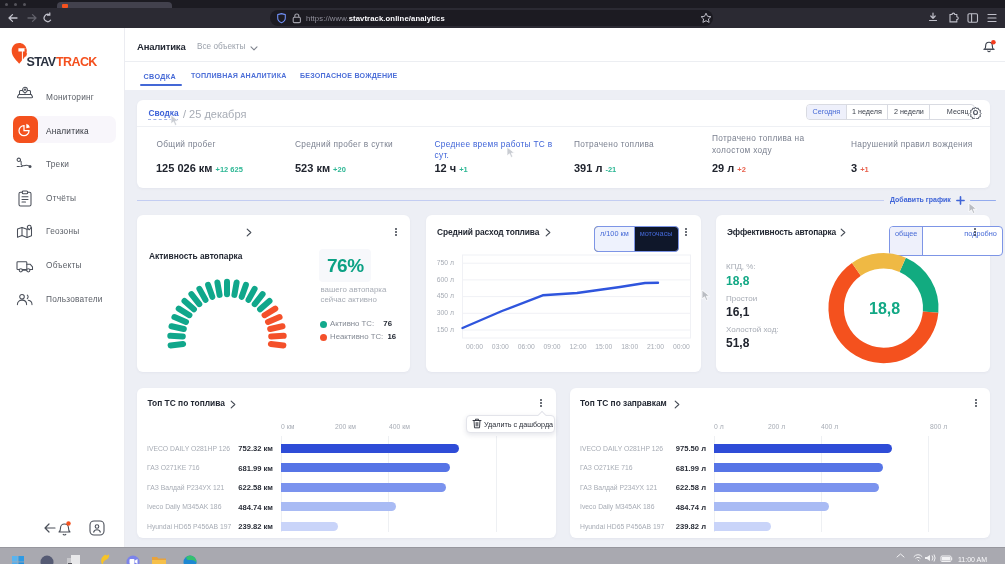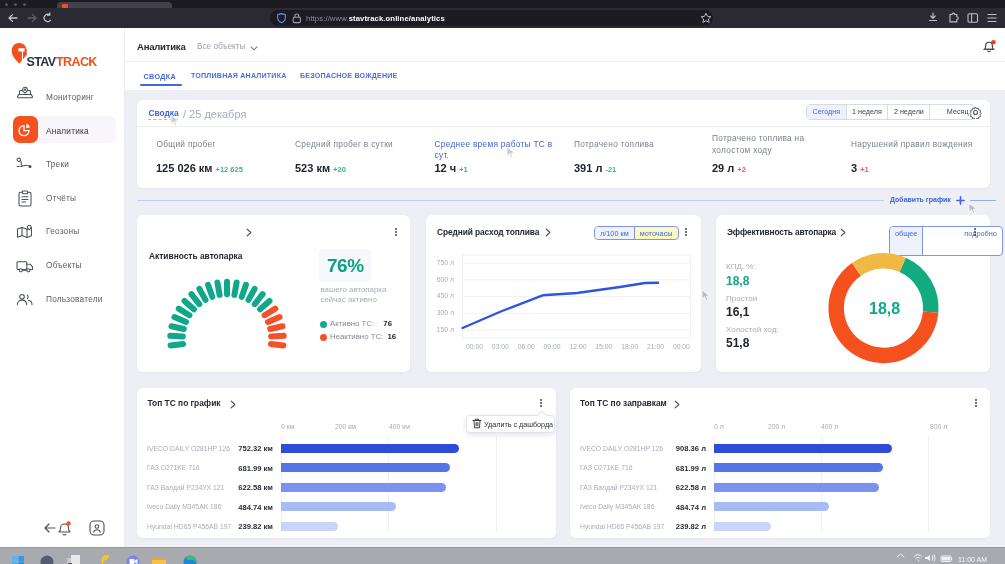--- a/index.html
+++ b/index.html
@@ -227,21 +227,21 @@
 <div class="abs" style="left:319.5px;top:320.5px;width:7px;height:7px;border-radius:50%;background:#12a98c;"></div>
 <div class="abs" style="left:330px;top:318.9px;font-size:7.8px;color:#848a94;">Активно ТС: <b style="color:#232833;margin-left:7px;">76</b></div>
 <div class="abs" style="left:319.5px;top:334px;width:7px;height:7px;border-radius:50%;background:#f4502a;"></div>
 <div class="abs" style="left:330px;top:332.4px;font-size:7.8px;color:#848a94;">Неактивно ТС: <b style="color:#232833;margin-left:2px;">16</b></div>
 
 <div class="card" style="left:426px;top:215px;width:275px;height:157px;"></div>
 <div class="abs" style="left:437px;top:226.5px;font-size:8.4px;font-weight:bold;color:#232833;letter-spacing:-0.1px;">Средний расход топлива</div>
 <svg class="abs" style="left:545px;top:228px;" width="6" height="9" viewBox="0 0 6 9">
     <path d="M1.2 1.2 L4.8 4.5 L1.2 7.8" stroke="#454b55" stroke-width="1.15" fill="none" stroke-linecap="round" stroke-linejoin="round"></path>
   </svg>
-<div class="abs" style="left:594px;top:226.3px;height:14px;border:1px solid #7d95e6;border-radius:4px;display:flex;overflow:hidden;background:#fef9c3;">
+<div class="abs" style="left:594px;top:226.3px;height:26px;border:1px solid #7d95e6;border-radius:4px;display:flex;overflow:hidden;background:#0f172a;">
   <div style="padding:0 5px;line-height:13.5px;font-size:7.3px;color:#4468d6;background:#eef2fd;border-right:1px solid #7d95e6;">л/100 км</div>
   <div style="padding:0 5px;line-height:13.5px;font-size:7.3px;color:#4468d6;">моточасы</div>
 </div>
 <div class="kebab" style="left:685px;top:228px;">
     <span></span>
     <span></span>
     <span></span>
   </div>
 <svg class="abs" style="left:426px;top:215px;" width="275" height="157" viewBox="0 0 275 157">
   <g transform="translate(-426,-215)">
@@ -297,21 +297,21 @@
 <svg class="abs" style="left:716px;top:215px;" width="274" height="157" viewBox="0 0 274 157">
   <g transform="translate(-716,-215)">
     <path d="M 902.7 264.8 A 47.3 47.3 0 0 1 930.6 312.1" fill="none" stroke="#12ab80" stroke-width="15.5"></path>
     <path d="M 930.6 312.1 A 47.3 47.3 0 1 1 856.4 269.3" fill="none" stroke="#f4511e" stroke-width="15.5"></path>
     <path d="M 856.4 269.3 A 47.3 47.3 0 0 1 902.7 264.8" fill="none" stroke="#efb944" stroke-width="15.5"></path>
   </g>
 </svg>
 <div class="abs" style="left:869px;top:299.5px;font-size:16px;font-weight:bold;color:#12a885;">18,8</div>
 
 <div class="card" style="left:137px;top:388px;width:419px;height:150px;"></div>
-<div class="abs" style="left:147.5px;top:398px;font-size:8.4px;font-weight:bold;color:#232833;letter-spacing:0;">Топ ТС по график</div>
+<div class="abs" style="left:147.5px;top:398px;font-size:8.4px;font-weight:bold;color:#232833;letter-spacing:0;">Топ ТС по топлива</div>
 <svg class="abs" style="left:229.5px;top:399.5px;" width="6" height="9" viewBox="0 0 6 9">
     <path d="M1.2 1.2 L4.8 4.5 L1.2 7.8" stroke="#454b55" stroke-width="1.15" fill="none" stroke-linecap="round" stroke-linejoin="round"></path>
   </svg>
 <div class="kebab" style="left:540px;top:399px;">
     <span></span>
     <span></span>
     <span></span>
   </div>
 <div class="abs" style="left:281px;top:423px;font-size:6.8px;color:#a7acb5;">0 км</div>
 <div class="abs" style="left:335px;top:423px;font-size:6.8px;color:#a7acb5;">200 км</div>
@@ -353,21 +353,21 @@
     <span></span>
   </div>
 <div class="abs" style="left:714px;top:423px;font-size:6.8px;color:#a7acb5;">0 л</div>
 <div class="abs" style="left:768px;top:423px;font-size:6.8px;color:#a7acb5;">200 л</div>
 <div class="abs" style="left:821px;top:423px;font-size:6.8px;color:#a7acb5;">400 л</div>
 <div class="abs" style="left:930px;top:423px;font-size:6.8px;color:#a7acb5;">800 л</div>
 <div class="abs" style="left:714px;top:436px;width:1px;height:96px;background:#eef0f3;"></div>
 <div class="abs" style="left:821px;top:436px;width:1px;height:96px;background:#eef0f3;"></div>
 <div class="abs" style="left:928px;top:436px;width:1px;height:96px;background:#eef0f3;"></div>
 <div class="abs" style="left:580px;top:444.7px;font-size:6.8px;color:#a7acb5;">IVECO DAILY O281HP 126</div>
-<div class="abs" style="left:650px;top:444.1px;width:56px;text-align:right;font-size:7.6px;font-weight:bold;color:#2a2e38;">908.36 л</div>
+<div class="abs" style="left:650px;top:444.1px;width:56px;text-align:right;font-size:7.6px;font-weight:bold;color:#2a2e38;">975.50 л</div>
 <div class="abs" style="left:714px;top:443.5px;width:178px;height:9.4px;background:#2e4cd7;border-radius:0 5px 5px 0;"></div>
 <div class="abs" style="left:580px;top:464.2px;font-size:6.8px;color:#a7acb5;">ГАЗ O271KE 716</div>
 <div class="abs" style="left:650px;top:463.6px;width:56px;text-align:right;font-size:7.6px;font-weight:bold;color:#2a2e38;">681.99 л</div>
 <div class="abs" style="left:714px;top:463.0px;width:169px;height:9.4px;background:#5674e6;border-radius:0 5px 5px 0;"></div>
 <div class="abs" style="left:580px;top:483.7px;font-size:6.8px;color:#a7acb5;">ГАЗ Валдай P234УХ 121</div>
 <div class="abs" style="left:650px;top:483.1px;width:56px;text-align:right;font-size:7.6px;font-weight:bold;color:#2a2e38;">622.58 л</div>
 <div class="abs" style="left:714px;top:482.5px;width:165px;height:9.4px;background:#7b93ee;border-radius:0 5px 5px 0;"></div>
 <div class="abs" style="left:580px;top:503.2px;font-size:6.8px;color:#a7acb5;">Iveco Daily M345AK 186</div>
 <div class="abs" style="left:650px;top:502.6px;width:56px;text-align:right;font-size:7.6px;font-weight:bold;color:#2a2e38;">484.74 л</div>
 <div class="abs" style="left:714px;top:502.0px;width:115px;height:9.4px;background:#a9bbf4;border-radius:0 5px 5px 0;"></div>

